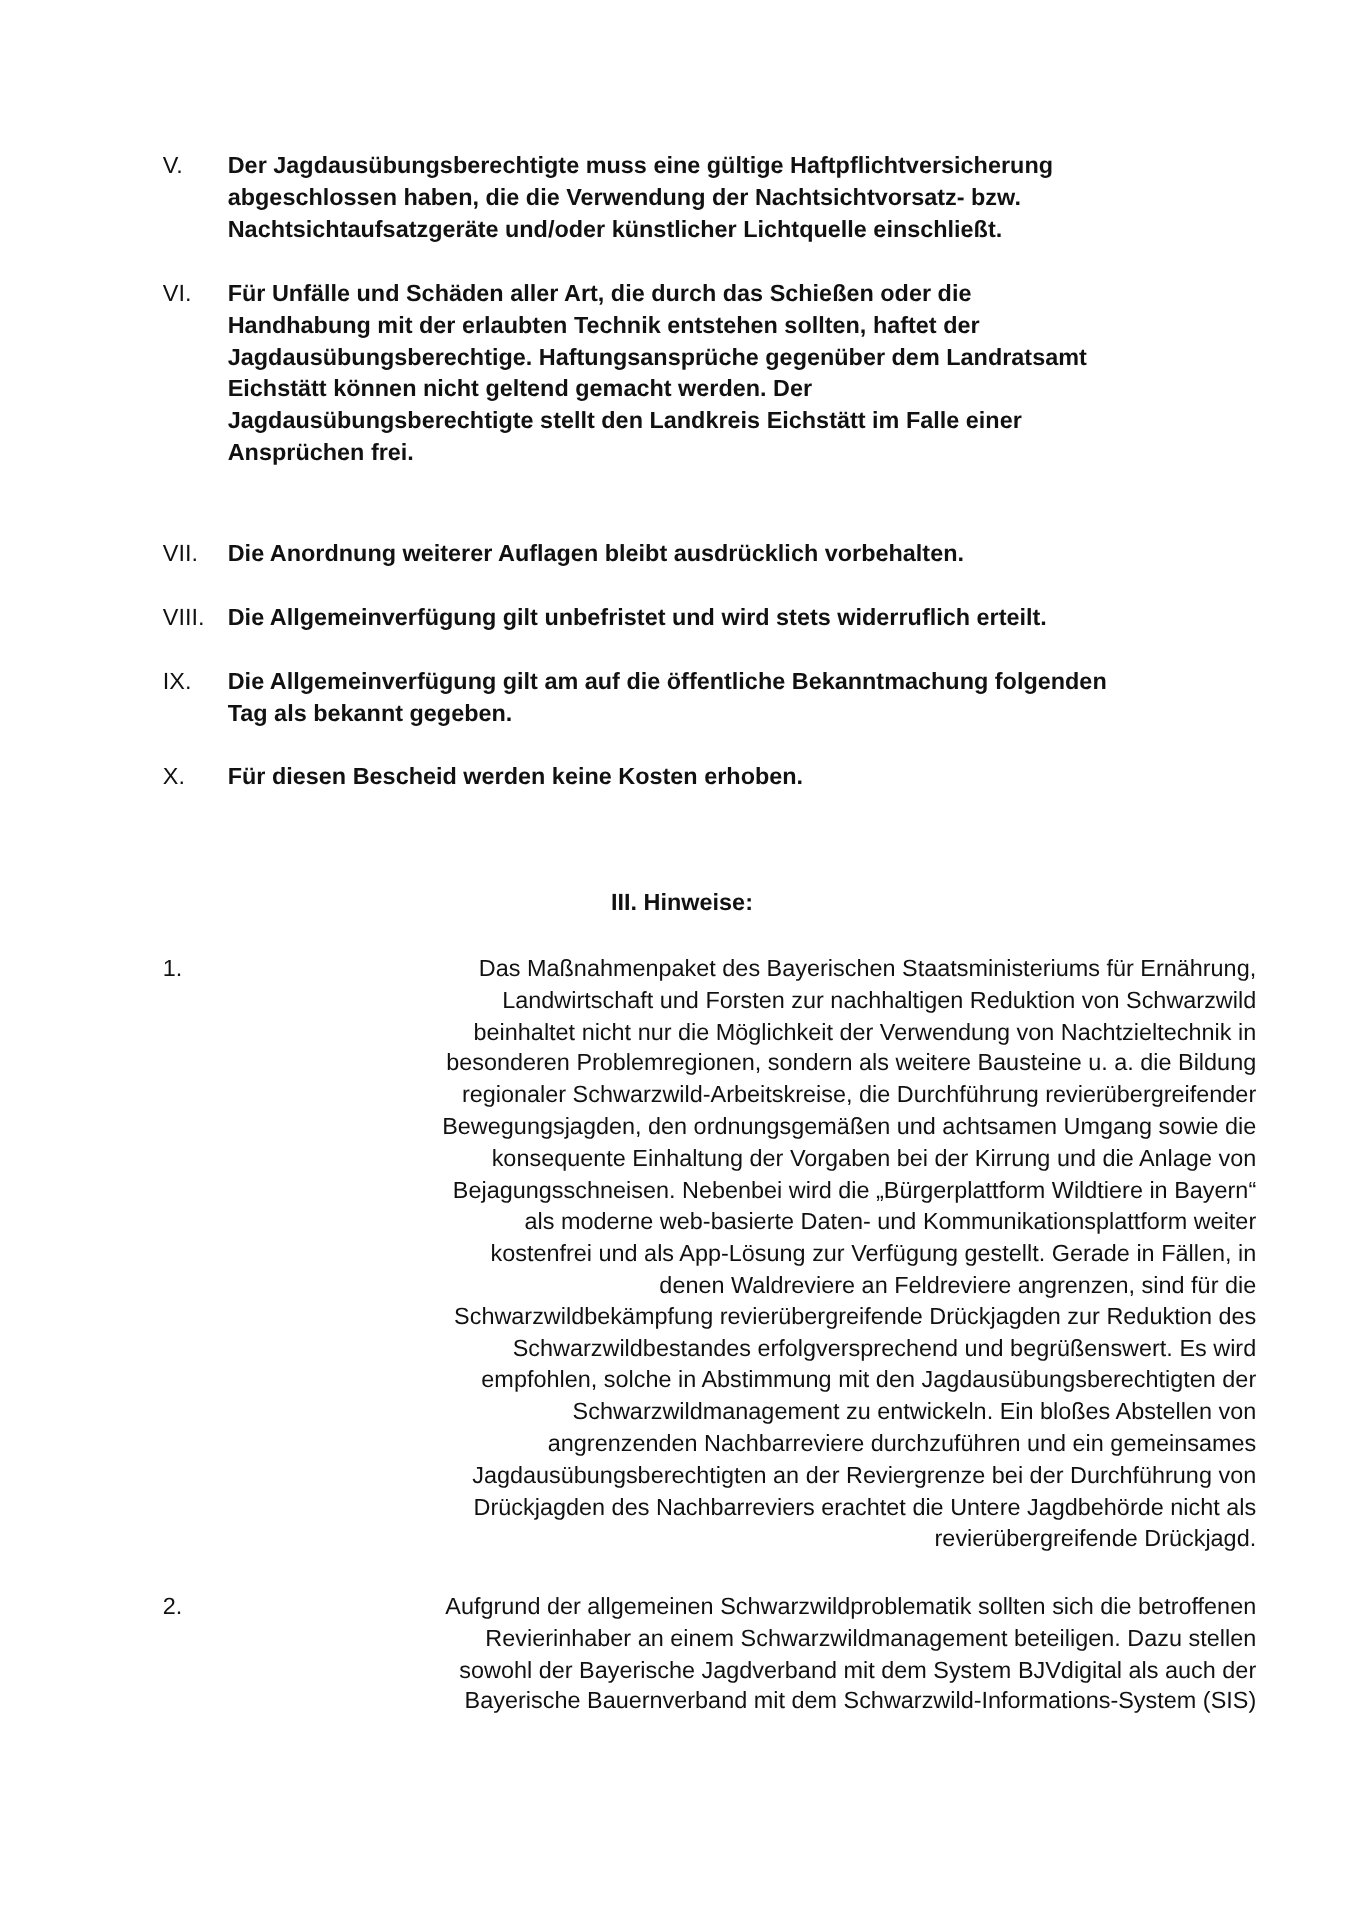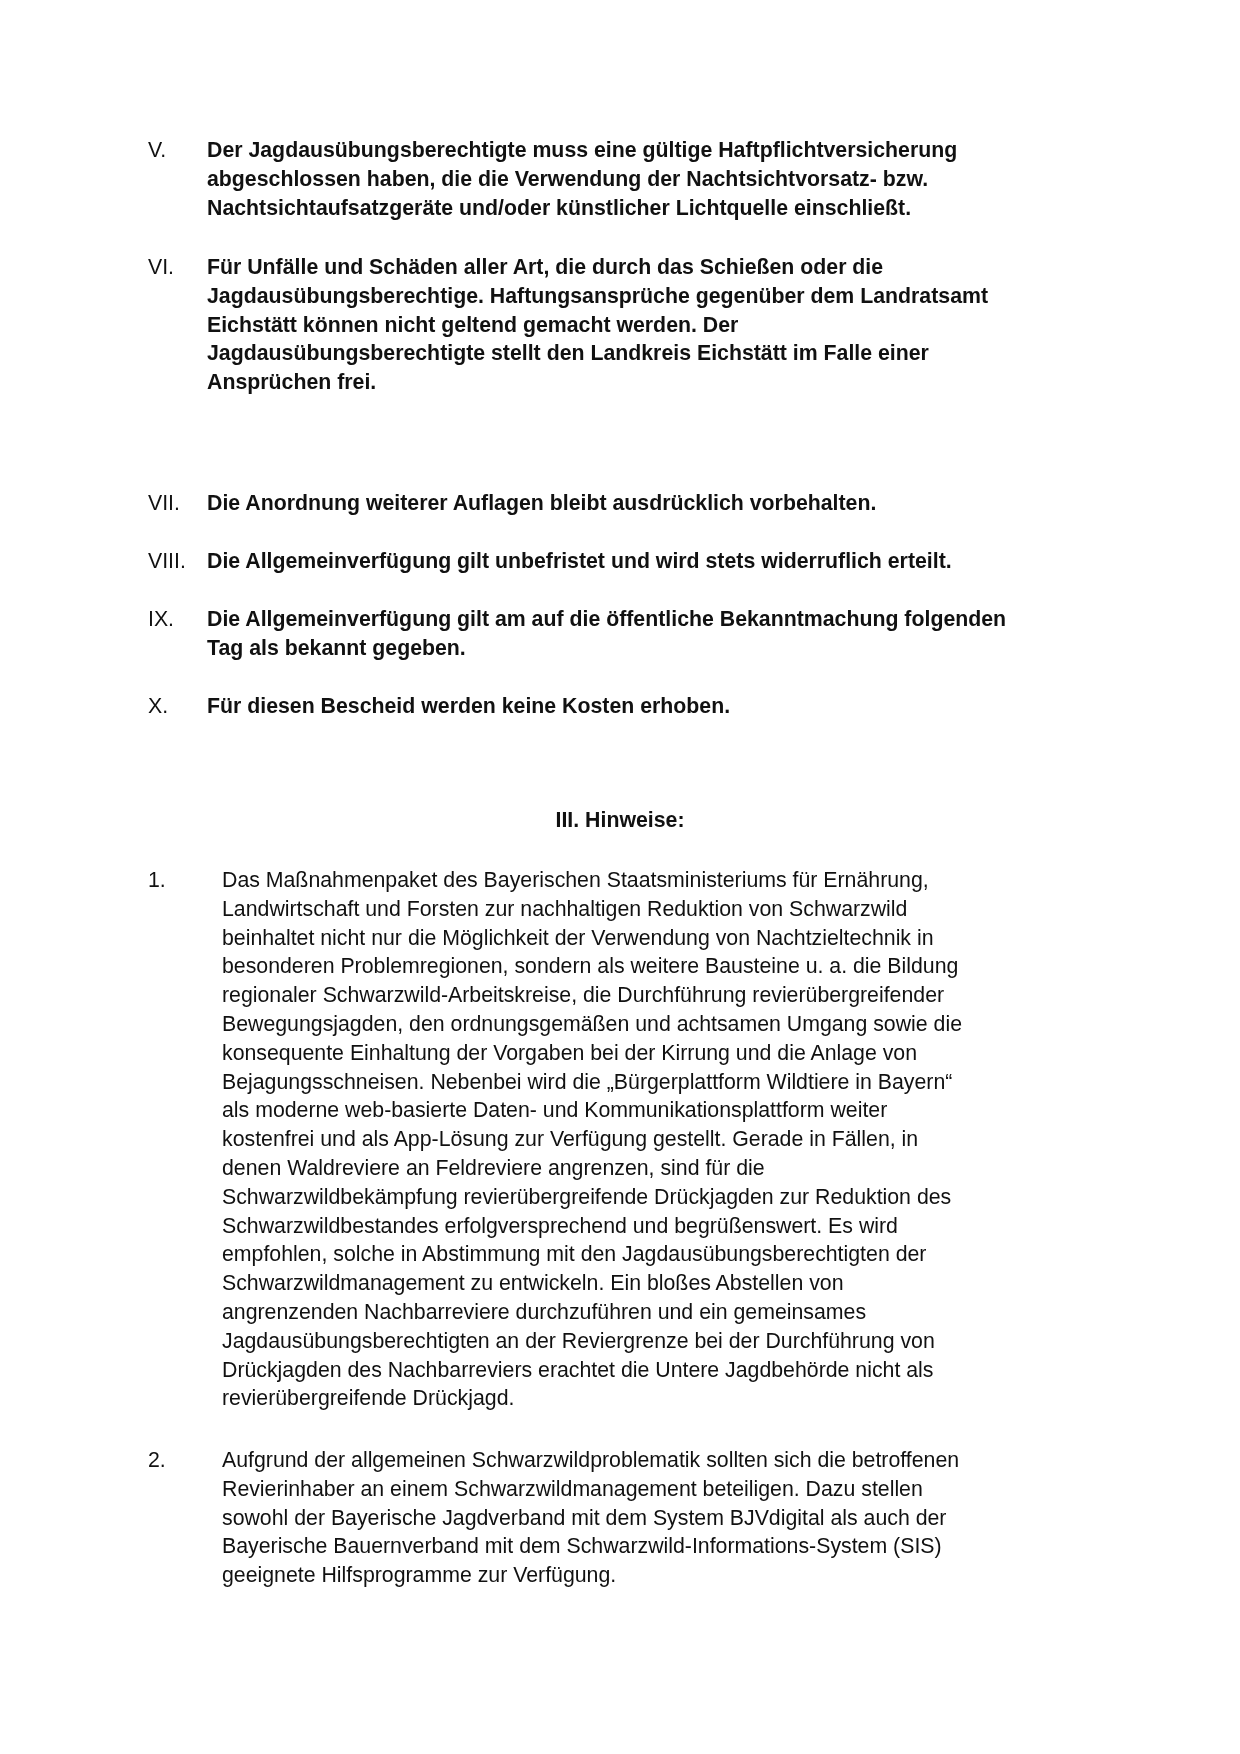--- a/index.html
+++ b/index.html
@@ -2,21 +2,21 @@
 <html><head>
 <meta charset="utf-8">
 <style>
   html, body { margin: 0; padding: 0; background: #ffffff; }
   body { width: 1240px; height: 1754px; position: relative; overflow: hidden;
          font-family: "Liberation Sans", sans-serif; color: #111111; }
   .page { position: absolute; left: 0; top: 0; width: 1240px; height: 1754px; }
   .item { position: absolute; left: 148px; font-size: 21.3px; line-height: 28.8px; }
   .item .num { position: absolute; left: 0; top: 0; }
   .roman .body { position: absolute; left: 59px; top: 0; width: 920px; font-weight: bold; }
-  .arabic .body { position: absolute; left: 74px; top: 0; width: 920px; }
+  .arabic .body { position: absolute; left: 74px; top: 0; width: 920px; text-align: right; }
   .line { display: block; white-space: nowrap; }
   .heading { position: absolute; left: 0; width: 1240px; top: 806px; text-align: center;
              font-size: 21.3px; font-weight: bold; line-height: 28px; }
 </style>
 </head>
 <body>
 
 <div class="page">
 
   <div class="item roman" style="top:136px">
@@ -25,20 +25,21 @@
       <span class="line">Der Jagdausübungsberechtigte muss eine gültige Haftpflichtversicherung</span>
       <span class="line">abgeschlossen haben, die die Verwendung der Nachtsichtvorsatz- bzw.</span>
       <span class="line">Nachtsichtaufsatzgeräte und/oder künstlicher Lichtquelle einschließt.</span>
     </div>
   </div>
 
   <div class="item roman" style="top:253px">
     <span class="num">VI.</span>
     <div class="body">
       <span class="line">Für Unfälle und Schäden aller Art, die durch das Schießen oder die</span>
+      <span class="line">Handhabung mit der erlaubten Technik entstehen sollten, haftet der</span>
       <span class="line">Jagdausübungsberechtige. Haftungsansprüche gegenüber dem Landratsamt</span>
       <span class="line">Eichstätt können nicht geltend gemacht werden. Der</span>
       <span class="line">Jagdausübungsberechtigte stellt den Landkreis Eichstätt im Falle einer</span>
       <span class="line">Ansprüchen frei.</span>
     </div>
   </div>
 
   <div class="item roman" style="top:489px">
     <span class="num">VII.</span>
     <div class="body">
@@ -95,17 +96,16 @@
     </div>
   </div>
 
   <div class="item arabic" style="top:1446px">
     <span class="num">2.</span>
     <div class="body">
       <span class="line">Aufgrund der allgemeinen Schwarzwildproblematik sollten sich die betroffenen</span>
       <span class="line">Revierinhaber an einem Schwarzwildmanagement beteiligen. Dazu stellen</span>
       <span class="line">sowohl der Bayerische Jagdverband mit dem System BJVdigital als auch der</span>
       <span class="line">Bayerische Bauernverband mit dem Schwarzwild-Informations-System (SIS)</span>
-      <span class="line">geeignete Hilfsprogramme zur Verfügung.</span>
     </div>
   </div>
 
 </div>
 
 </body></html>

